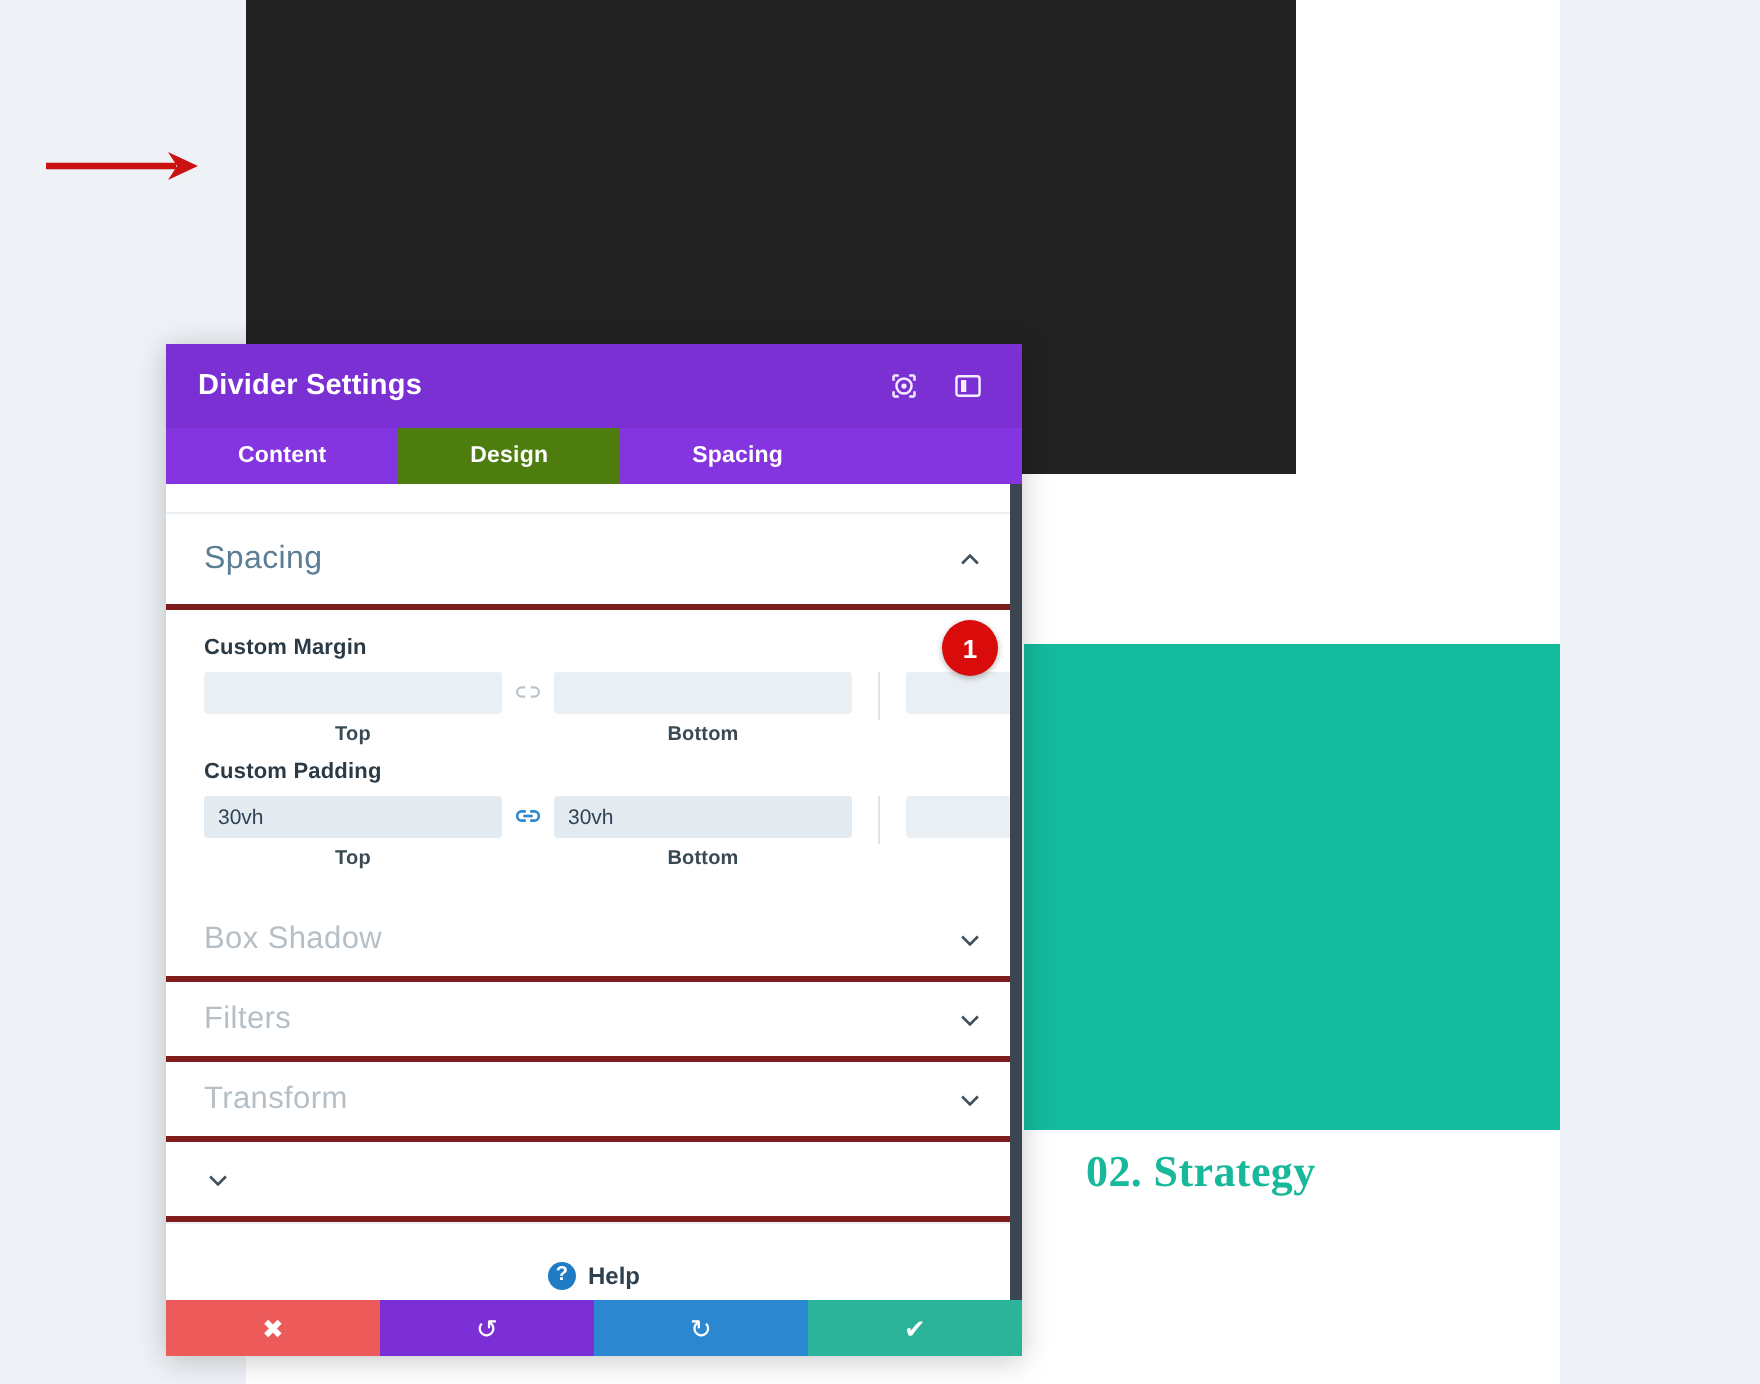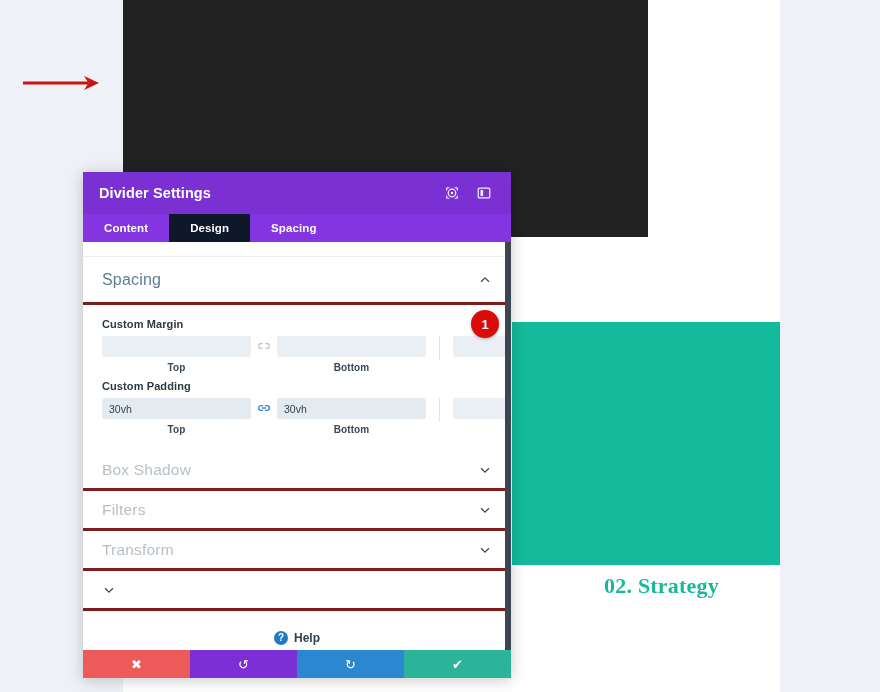--- a/index.html
+++ b/index.html
@@ -38,21 +38,20 @@
     top: 322px;
     width: 268px;
     height: 243px;
     background: #13ba9c;
   }
   #strategy-heading {
     position: absolute;
     left: 420px;
     top: 573px;
     width: 237px;
-    text-align: center;
     color: #18b89b;
     font-family: "Liberation Serif", serif;
     font-weight: bold;
     font-size: 22px;
     letter-spacing: 0.2px;
     white-space: nowrap;
   }
 
   
   #annotation-arrow {
@@ -104,29 +103,29 @@
   }
   .modal-tabs {
     height: 28px;
     background: #8435e0;
     display: flex;
     align-items: stretch;
   }
   .modal-tab {
     display: flex;
     align-items: center;
-    padding: 0 21px;
+    padding: 0 36px;
     color: #ffffff;
     font-size: 11.5px;
     font-weight: bold;
     letter-spacing: 0.1px;
     box-sizing: border-box;
   }
   .modal-tab.active {
-    background: #0f172a;
+    background: #4d7c0f;
   }
 
   .modal-scroll-area {
     position: relative;
     flex: 1;
     overflow: hidden;
     background: #ffffff;
   }
   .scroll-clipped-row {
     height: 14px;

